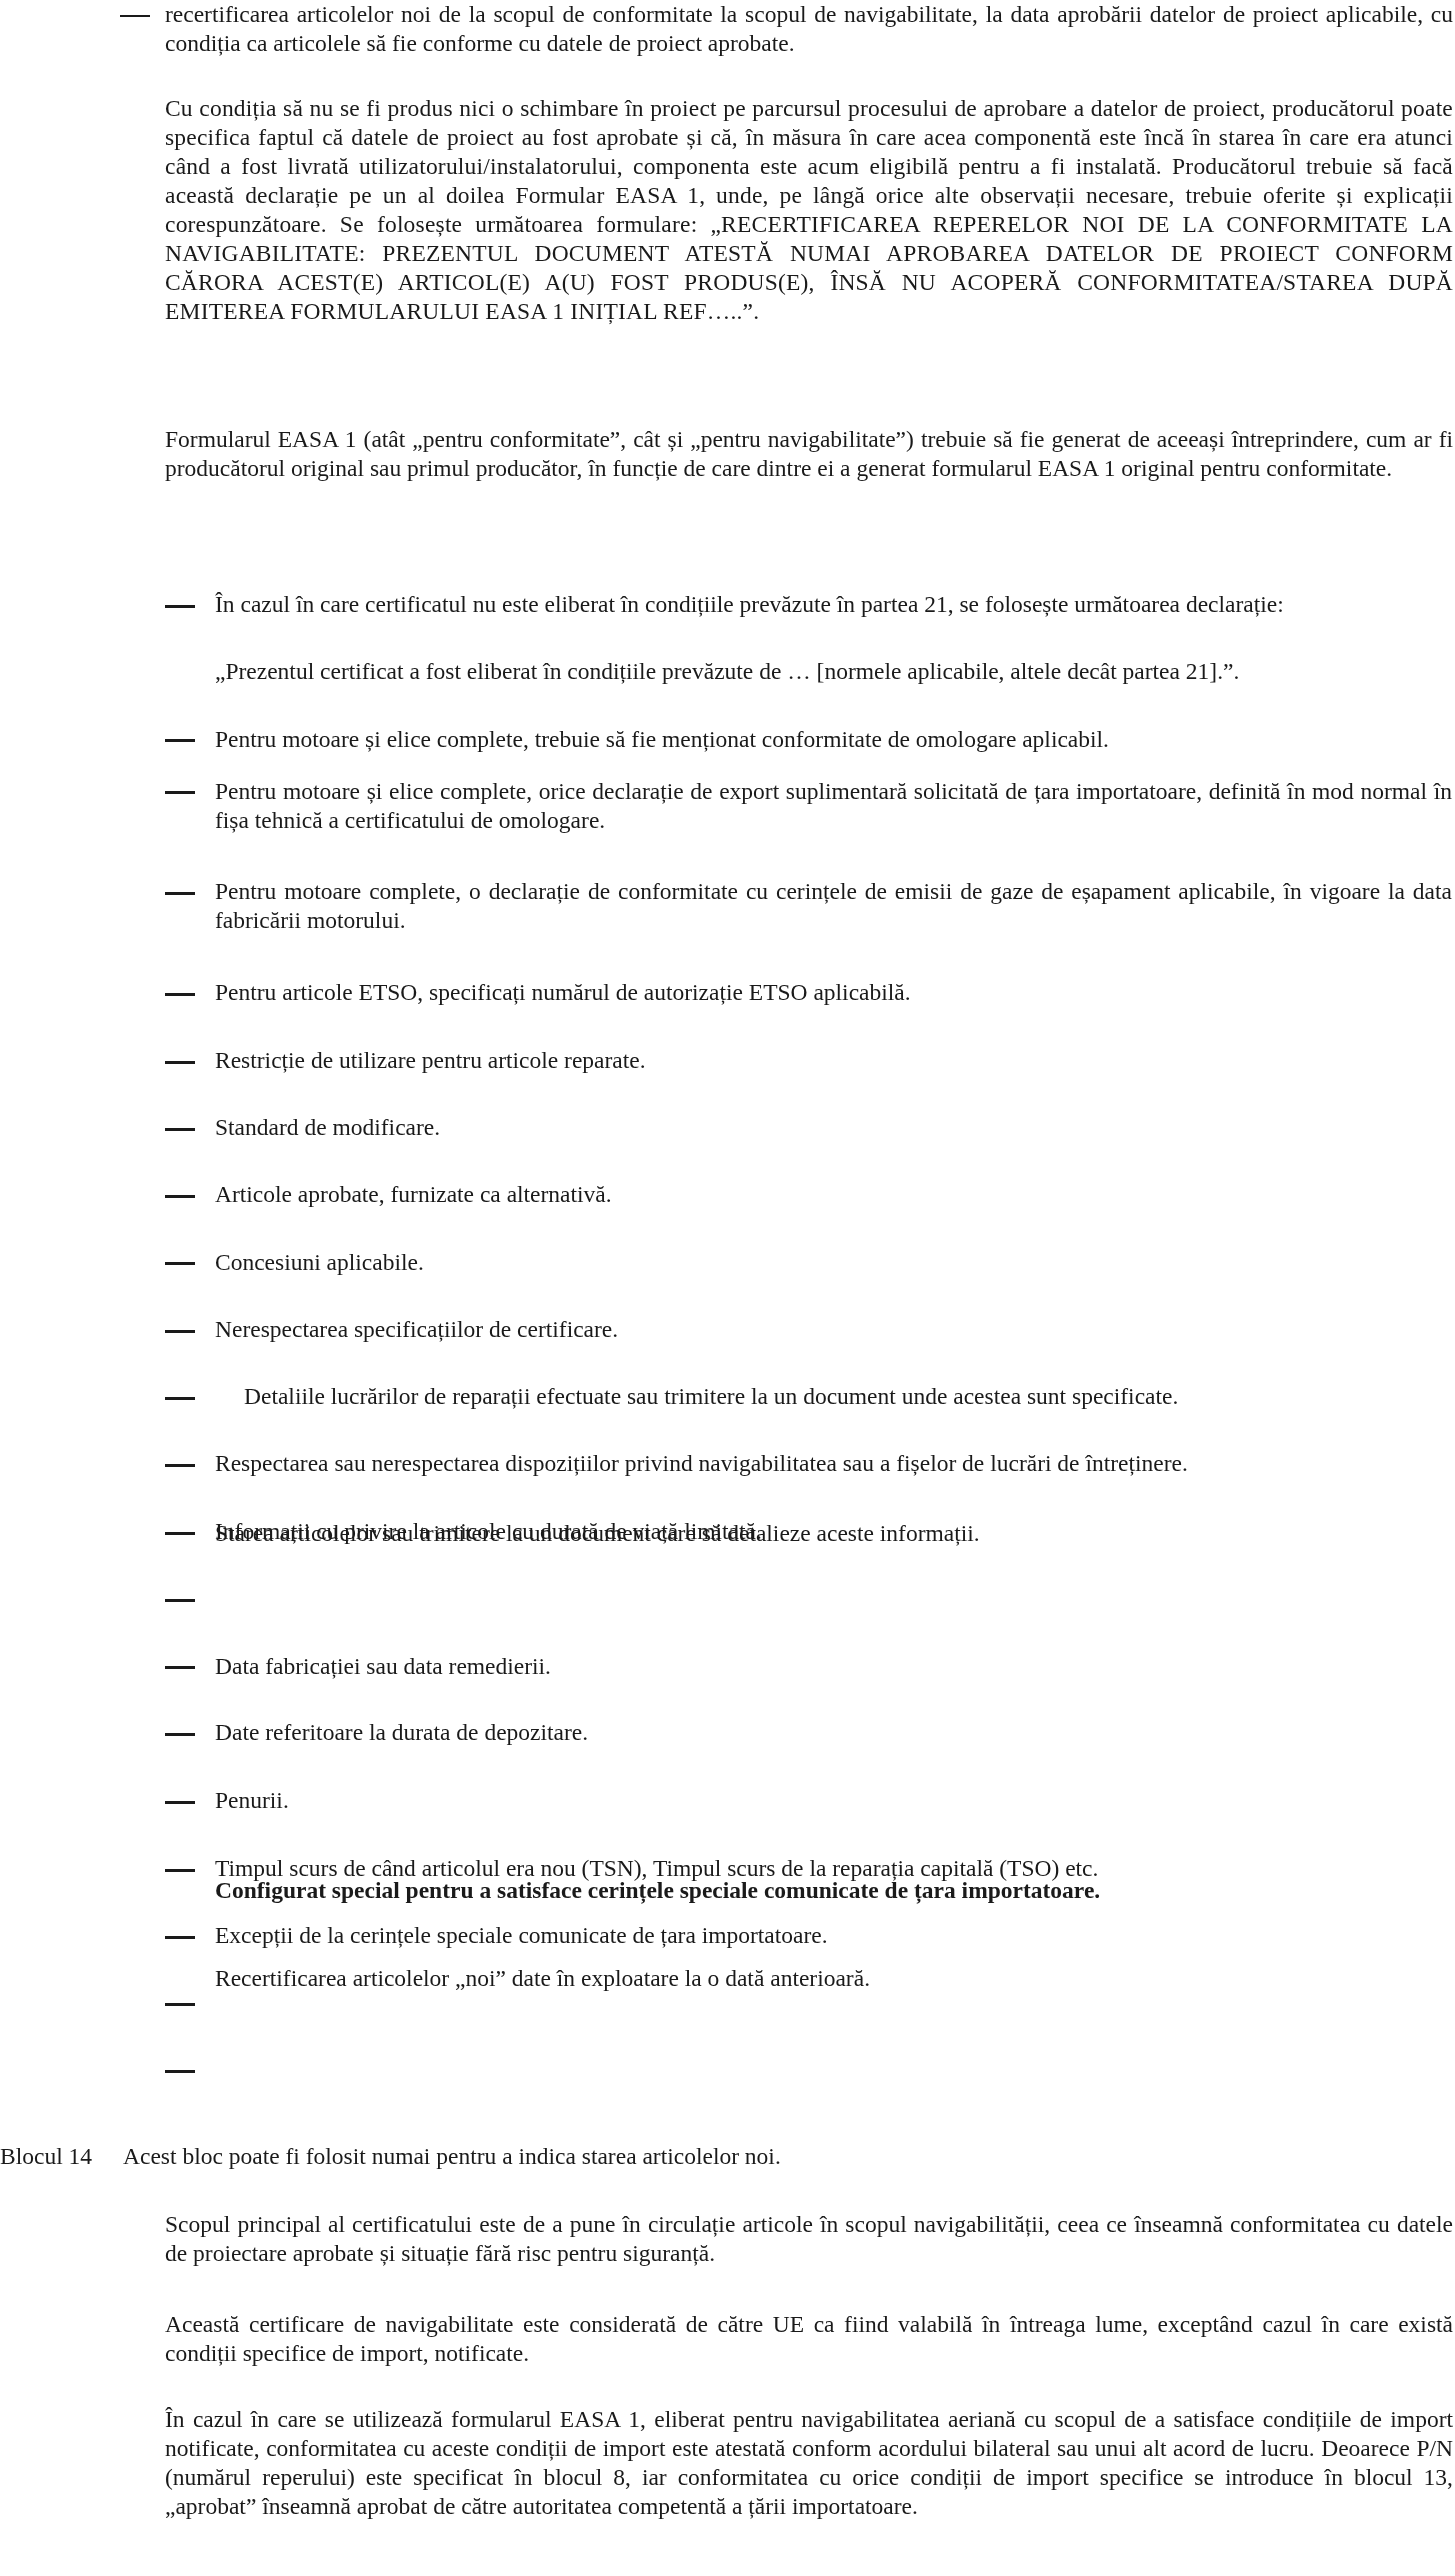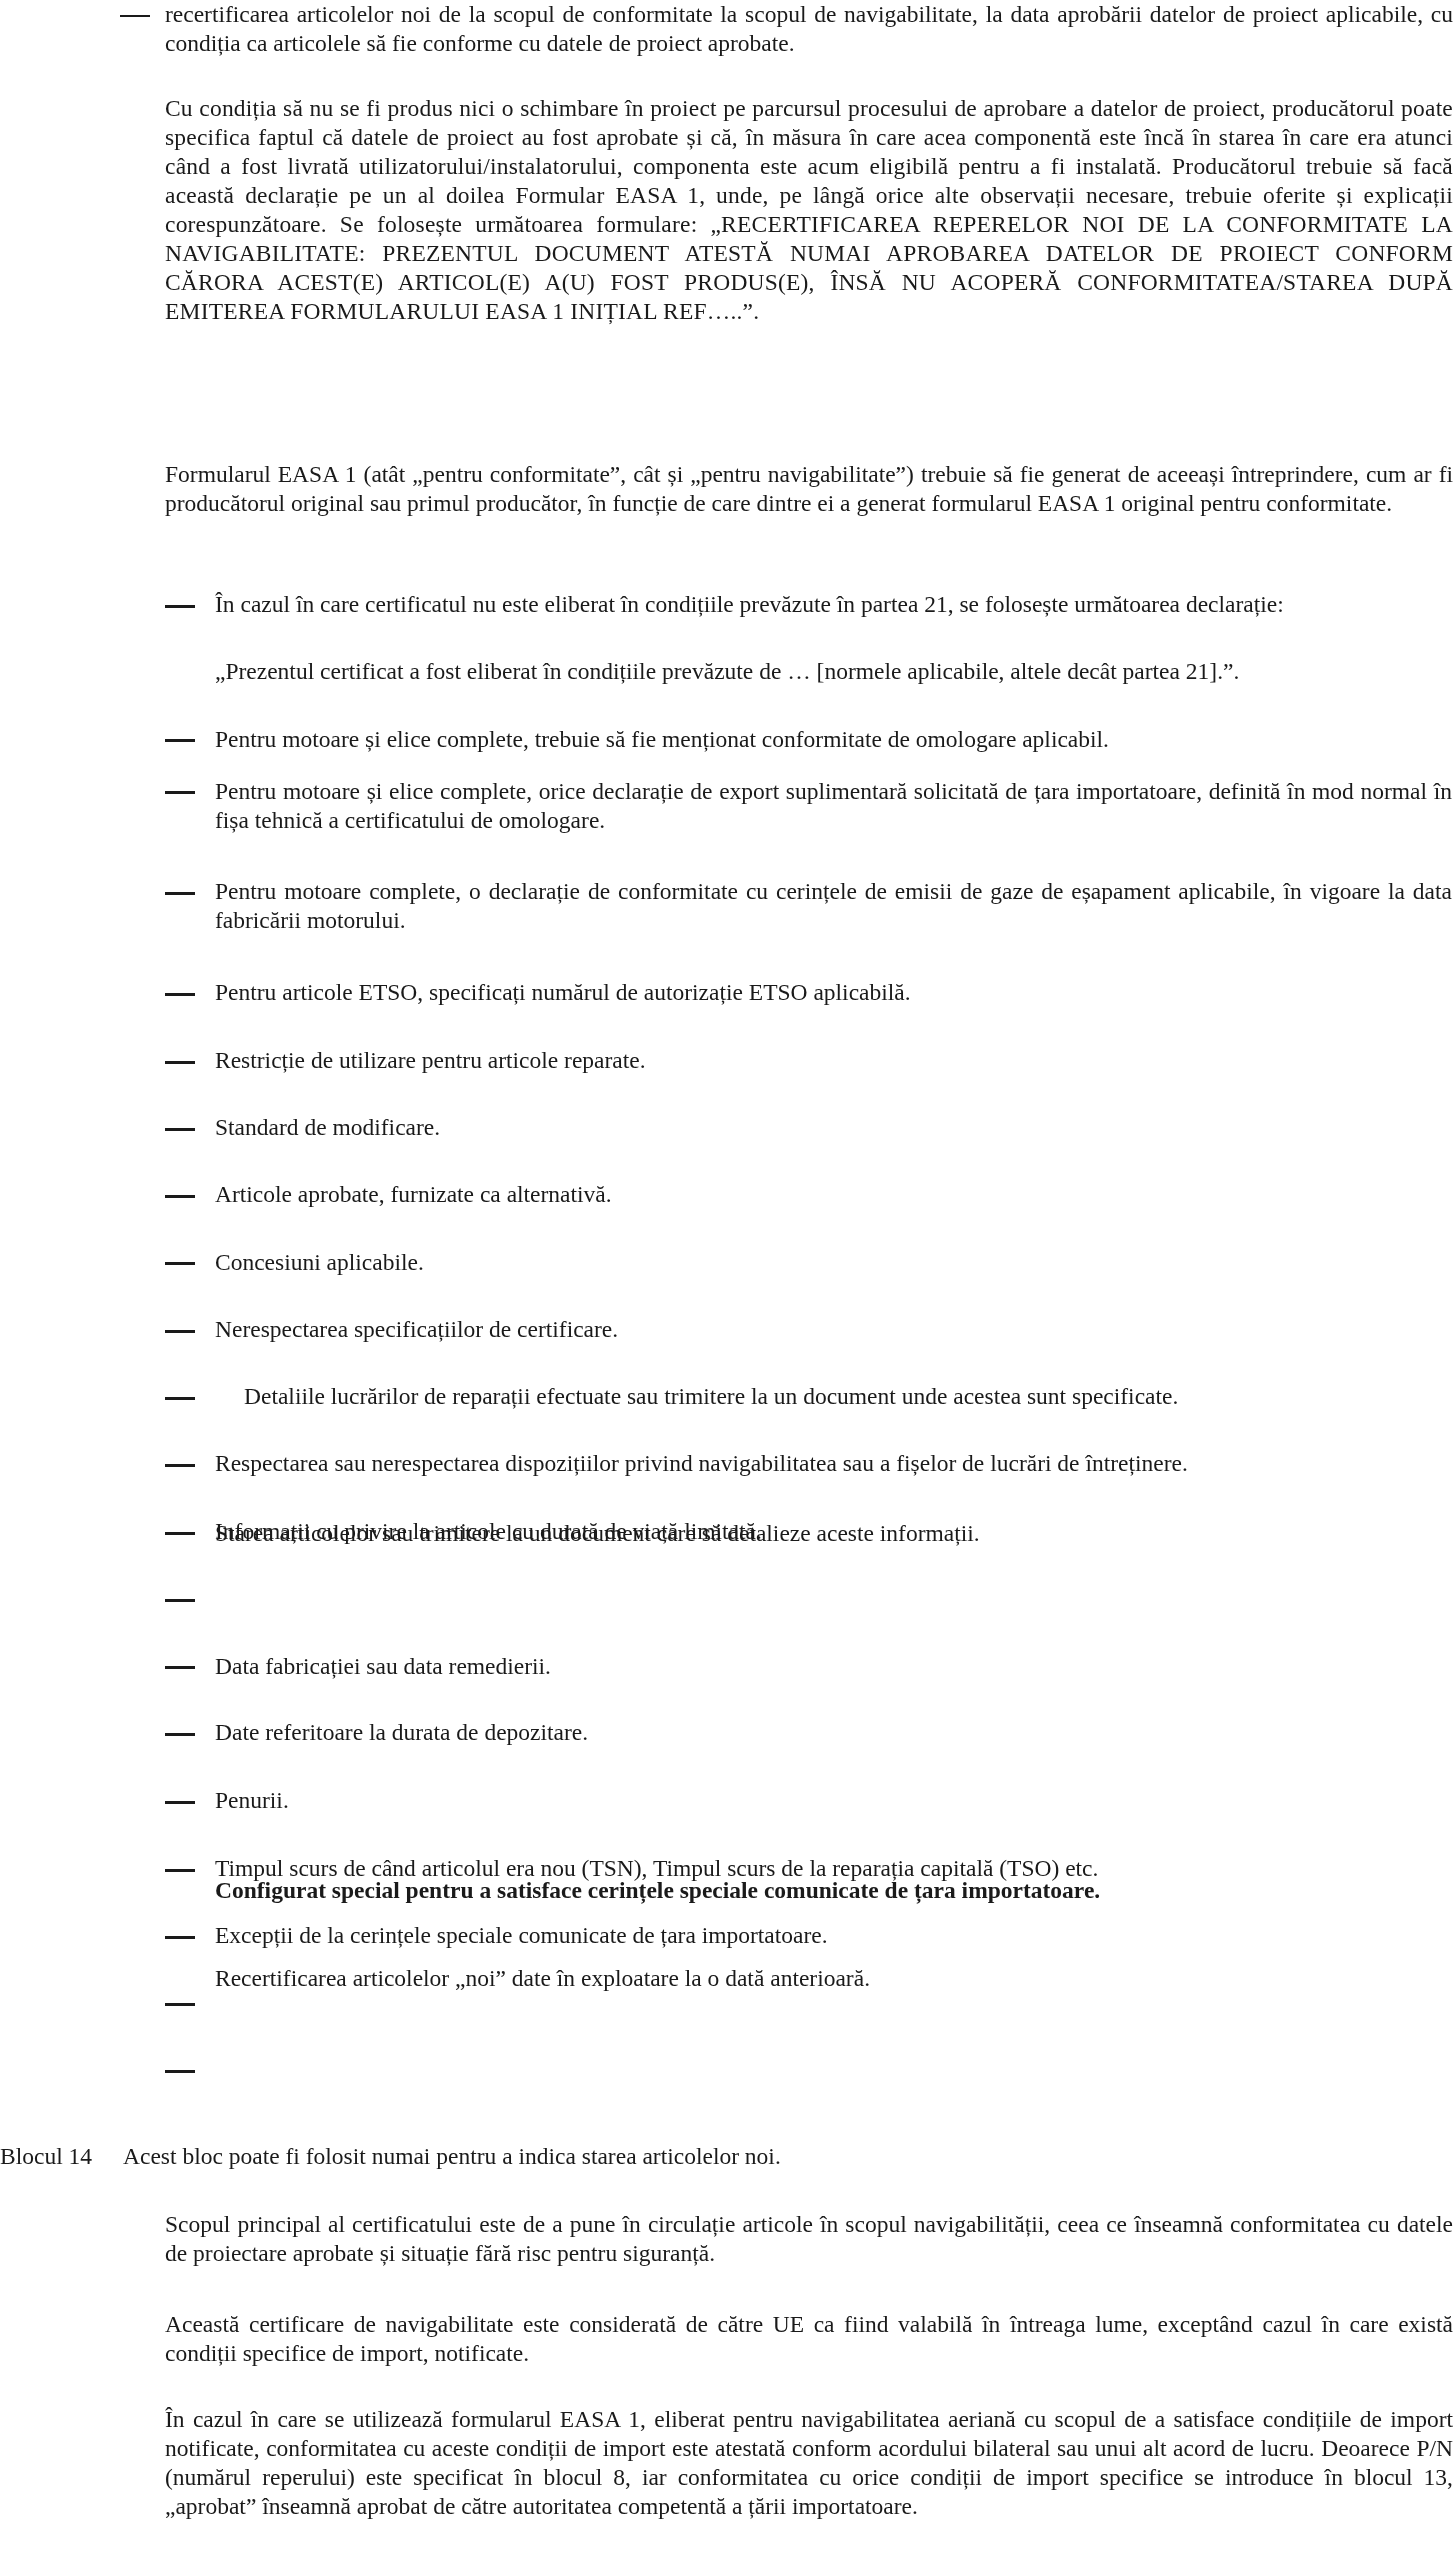--- a/index.html
+++ b/index.html
@@ -19,21 +19,21 @@
   .caps { letter-spacing: 0.2px; }
 </style>
 </head>
 <body>
 
 <div class="dash" style="left:120px; top:14.8px;"></div>
 <div class="abs col just" style="top:0px;">recertificarea articolelor noi de la scopul de conformitate la scopul de navigabilitate, la data aprobării datelor de proiect aplicabile, cu condiția ca articolele să fie conforme cu datele de proiect aprobate.</div>
 
 <div class="abs col just caps" style="top:94px;">Cu condiția să nu se fi produs nici o schimbare în proiect pe parcursul procesului de aprobare a datelor de proiect, producătorul poate specifica faptul că datele de proiect au fost aprobate și că, în măsura în care acea componentă este încă în starea în care era atunci când a fost livrată utilizatorului/instalatorului, componenta este acum eligibilă pentru a fi instalată. Producătorul trebuie să facă această declarație pe un al doilea Formular EASA 1, unde, pe lângă orice alte observații necesare, trebuie oferite și explicații corespunzătoare. Se folosește următoarea formulare: „RECERTIFICAREA REPERELOR NOI DE LA CONFORMITATE LA NAVIGABILITATE: PREZENTUL DOCUMENT ATESTĂ NUMAI APROBAREA DATELOR DE PROIECT CONFORM CĂRORA ACEST(E) ARTICOL(E) A(U) FOST PRODUS(E), ÎNSĂ NU ACOPERĂ CONFORMITATEA/STAREA DUPĂ EMITEREA FORMULARULUI EASA 1 INIȚIAL REF…..”.</div>
 
-<div class="abs col just" style="top:460px;">Formularul EASA 1 (atât „pentru conformitate”, cât și „pentru navigabilitate”) trebuie să fie generat de aceeași întreprindere, cum ar fi producătorul original sau primul producător, în funcție de care dintre ei a generat formularul EASA 1 original pentru conformitate.</div>
+<div class="abs col just" style="top:425px;">Formularul EASA 1 (atât „pentru conformitate”, cât și „pentru navigabilitate”) trebuie să fie generat de aceeași întreprindere, cum ar fi producătorul original sau primul producător, în funcție de care dintre ei a generat formularul EASA 1 original pentru conformitate.</div>
 
 <div class="dash" style="left:165px; top:605px;"></div>
 <div class="abs inner-text" style="top:590px;">În cazul în care certificatul nu este eliberat în condițiile prevăzute în partea 21, se folosește următoarea declarație:</div>
 <div class="abs inner-text italic" style="top:657px;">„Prezentul certificat a fost eliberat în condițiile prevăzute de … [normele aplicabile, altele decât partea 21].”.</div>
 
 <div id="list-items">
     <div class="dash" style="left: 165px; top: 739px;"></div>
     <div class="abs inner-text just" style="top: 725px;">Pentru motoare și elice complete, trebuie să fie menționat conformitate de omologare aplicabil.</div>
     <div class="dash" style="left: 165px; top: 791px;"></div>
     <div class="abs inner-text just" style="top: 777px;">Pentru motoare și elice complete, orice declarație de export suplimentară solicitată de țara importatoare, definită în mod normal în fișa tehnică a certificatului de omologare.</div>

